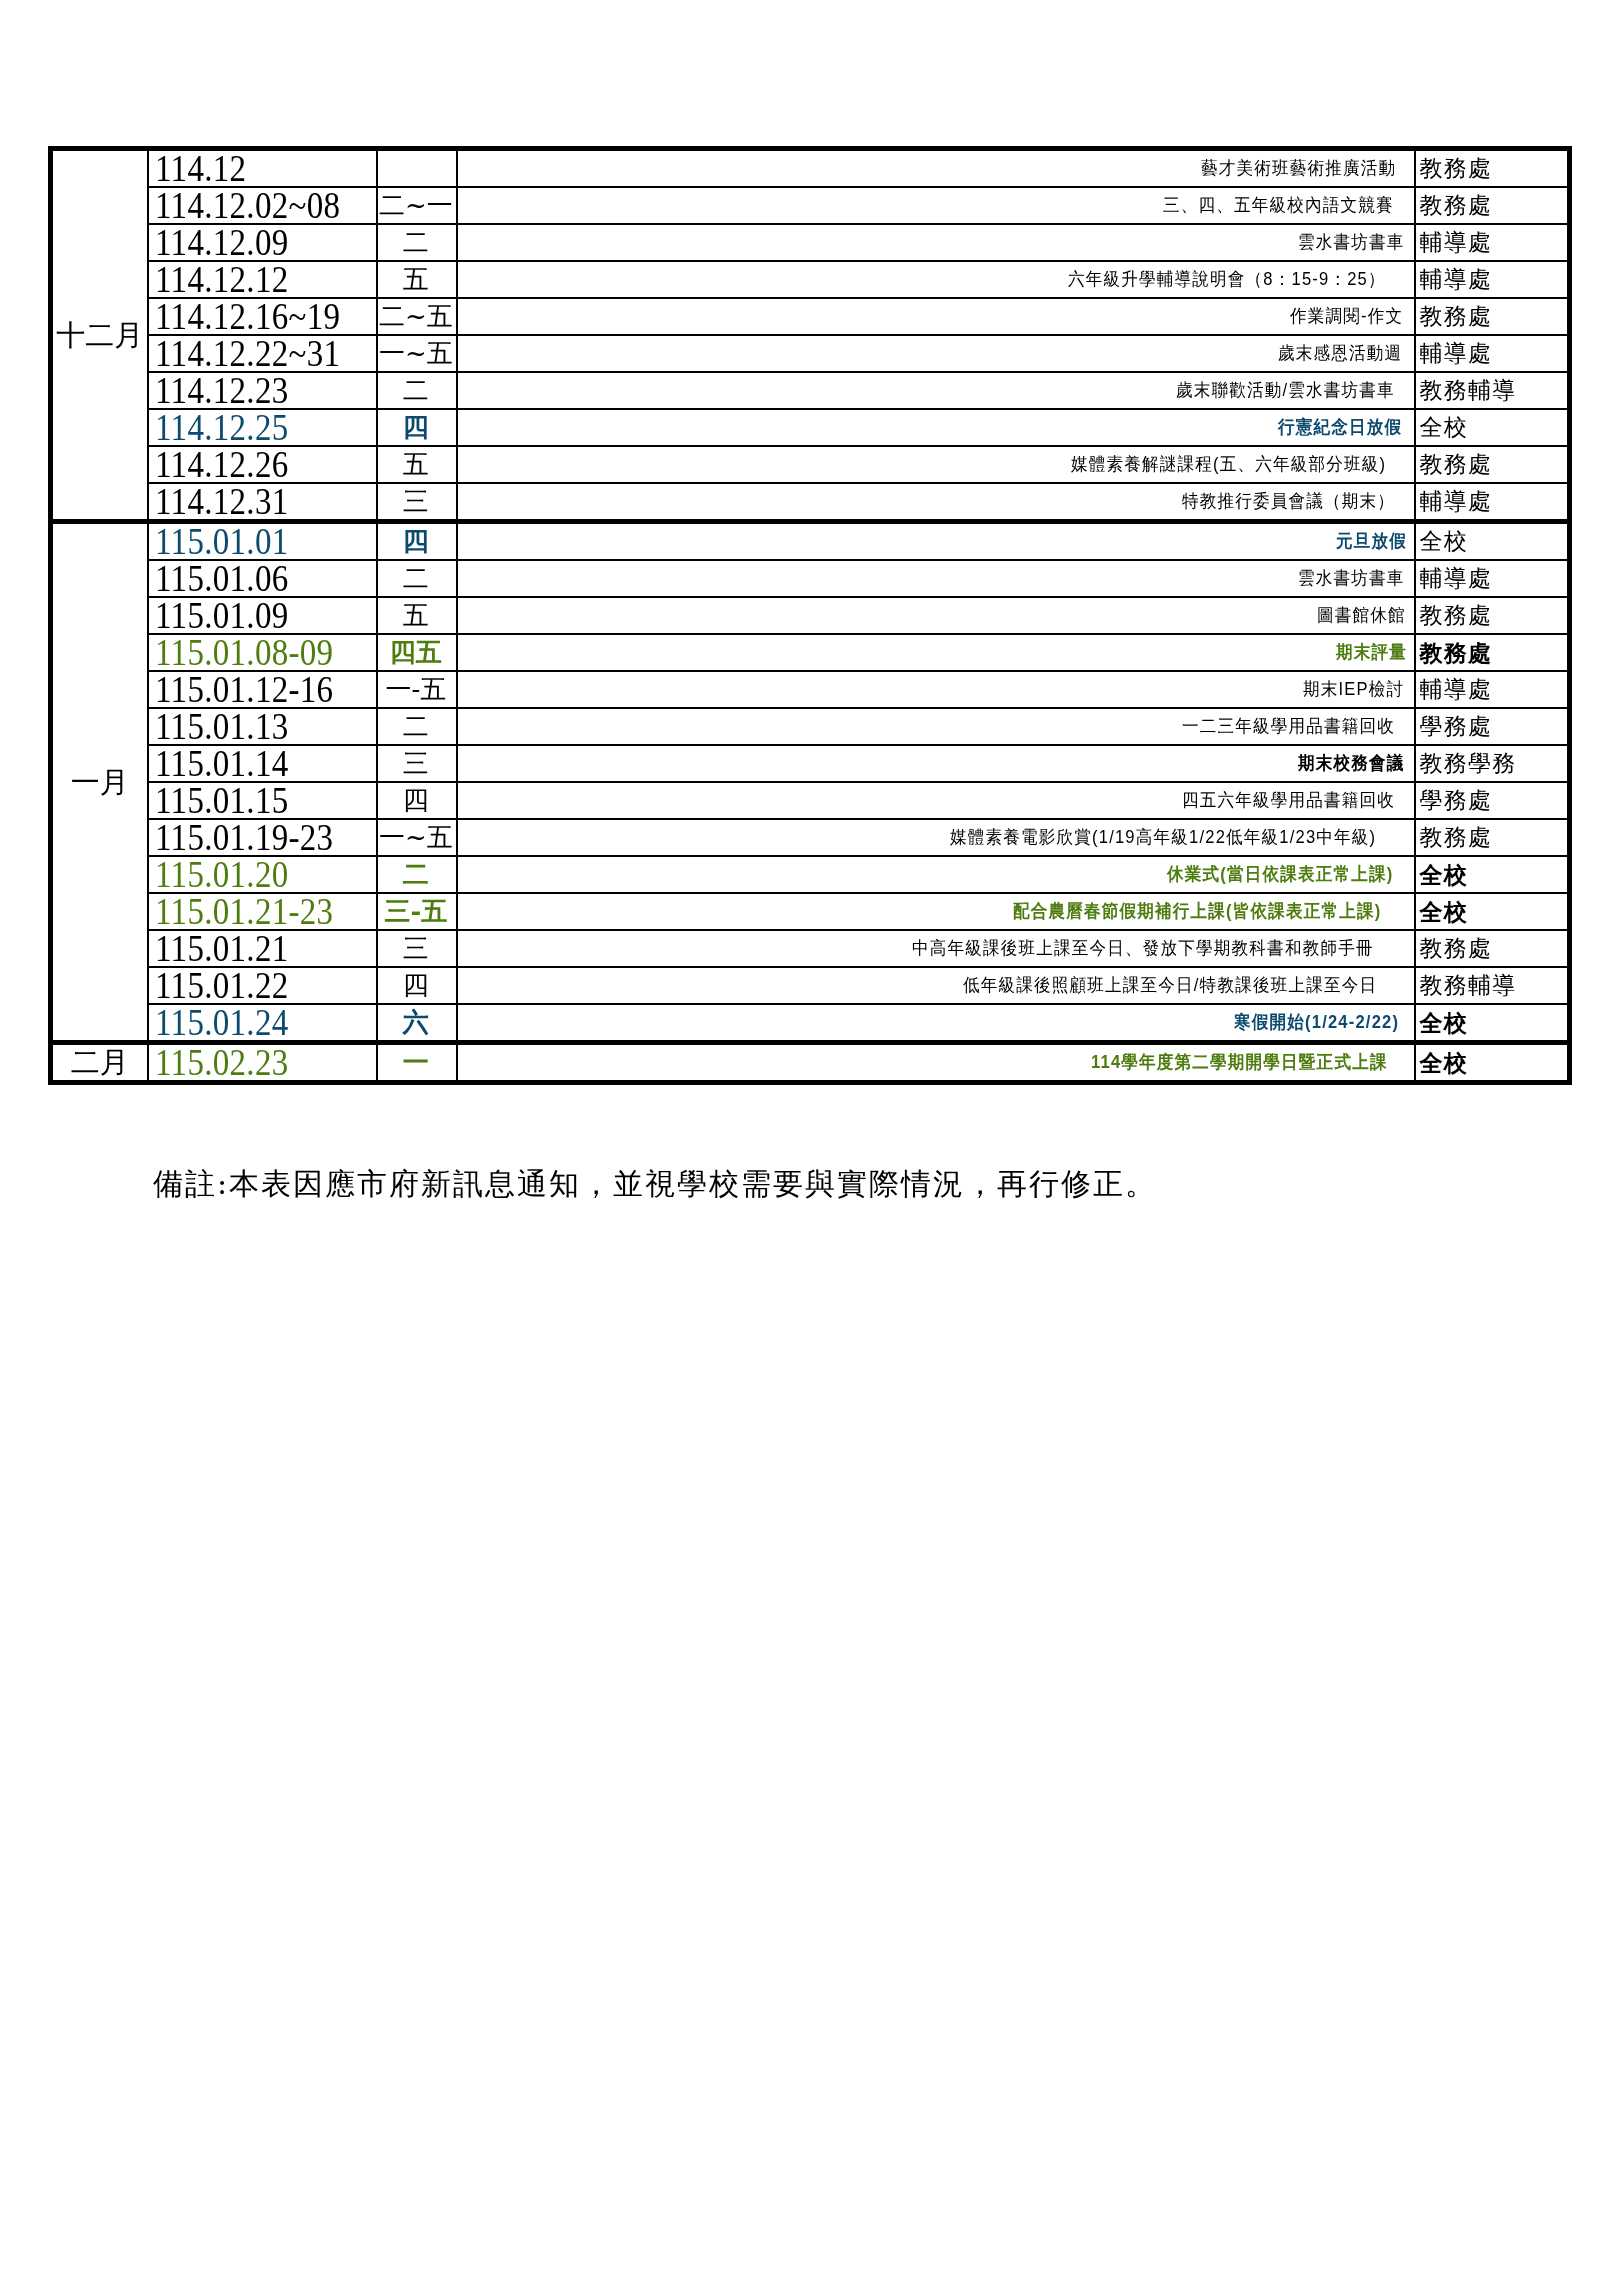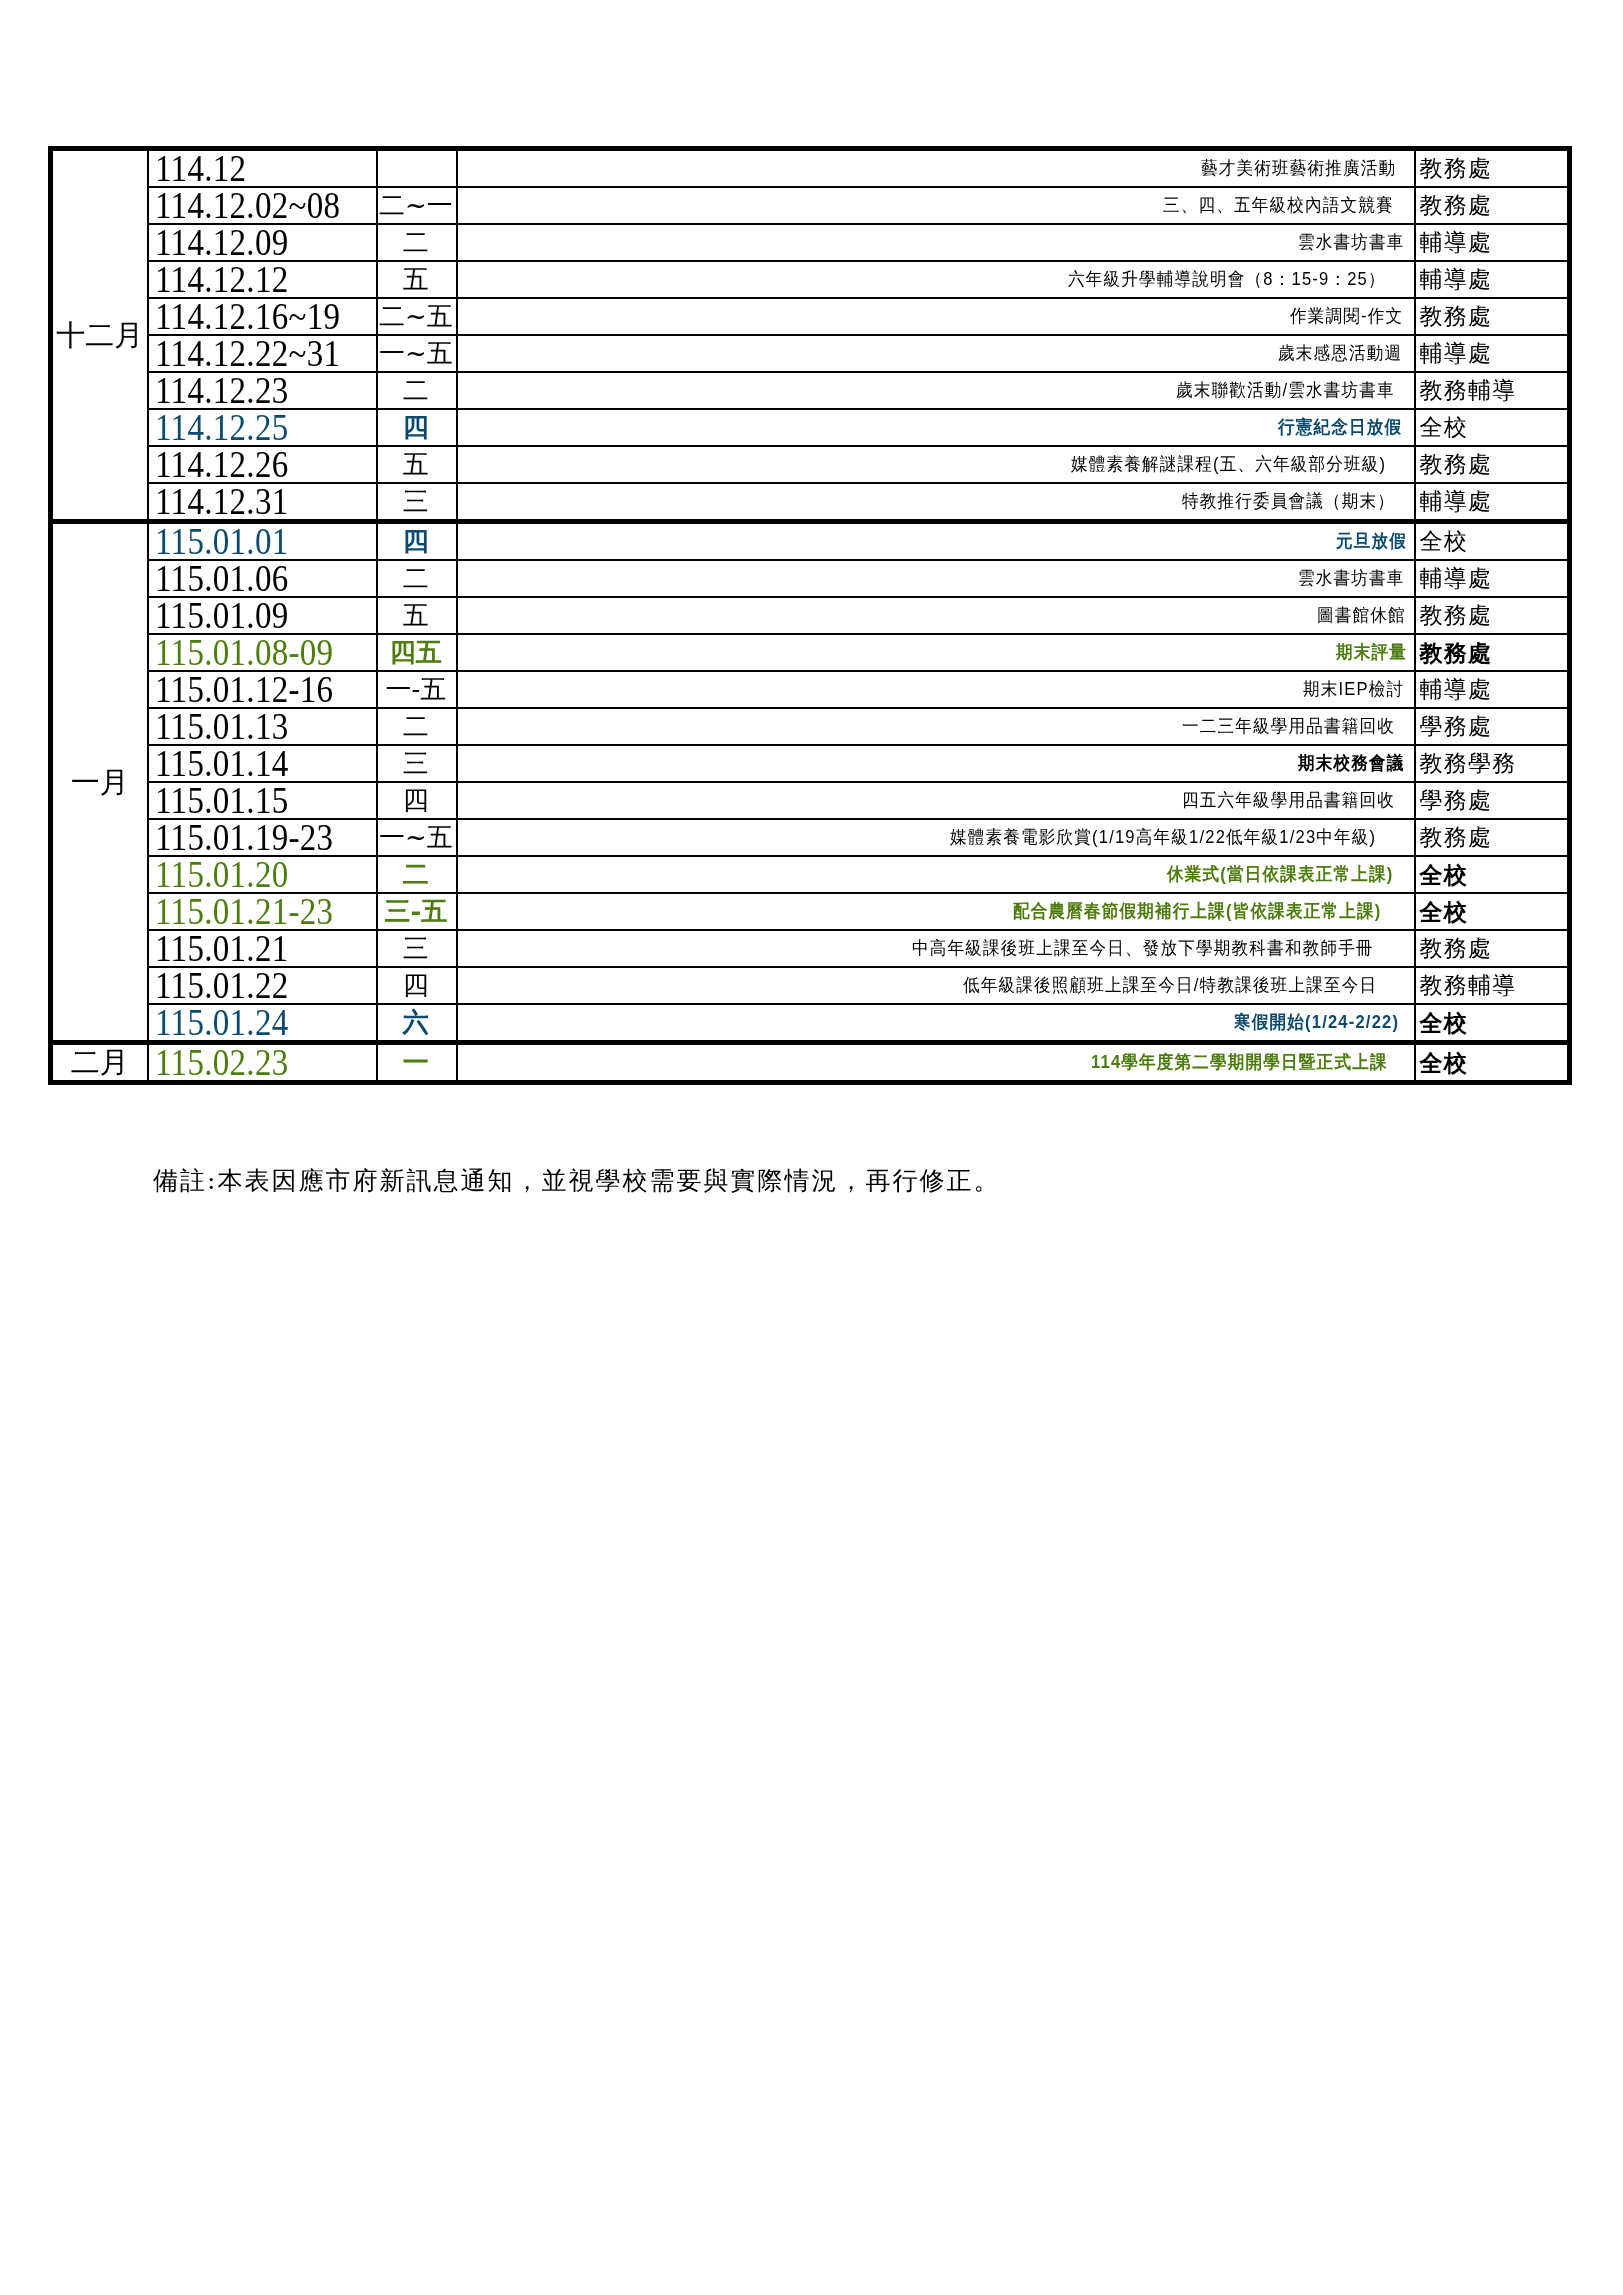--- a/index.html
+++ b/index.html
@@ -81,21 +81,21 @@
     font-family: "DejaVu Serif", serif;
     letter-spacing: 1.3px;
   }
   .red { color: #0c4a6e; }
   .blue { color: #4d7c0f; }
   .bold { font-weight: bold; }
   .note {
     position: absolute;
     left: 153px;
     top: 1164px;
-    font-size: 25px;
+    font-size: 30px;
     font-family: "DejaVu Serif", serif;
     letter-spacing: 2px;
     white-space: nowrap;
     text-align: center;
   }
 </style>
 </head>
 <body>
 
 <table class="calendar-table">

